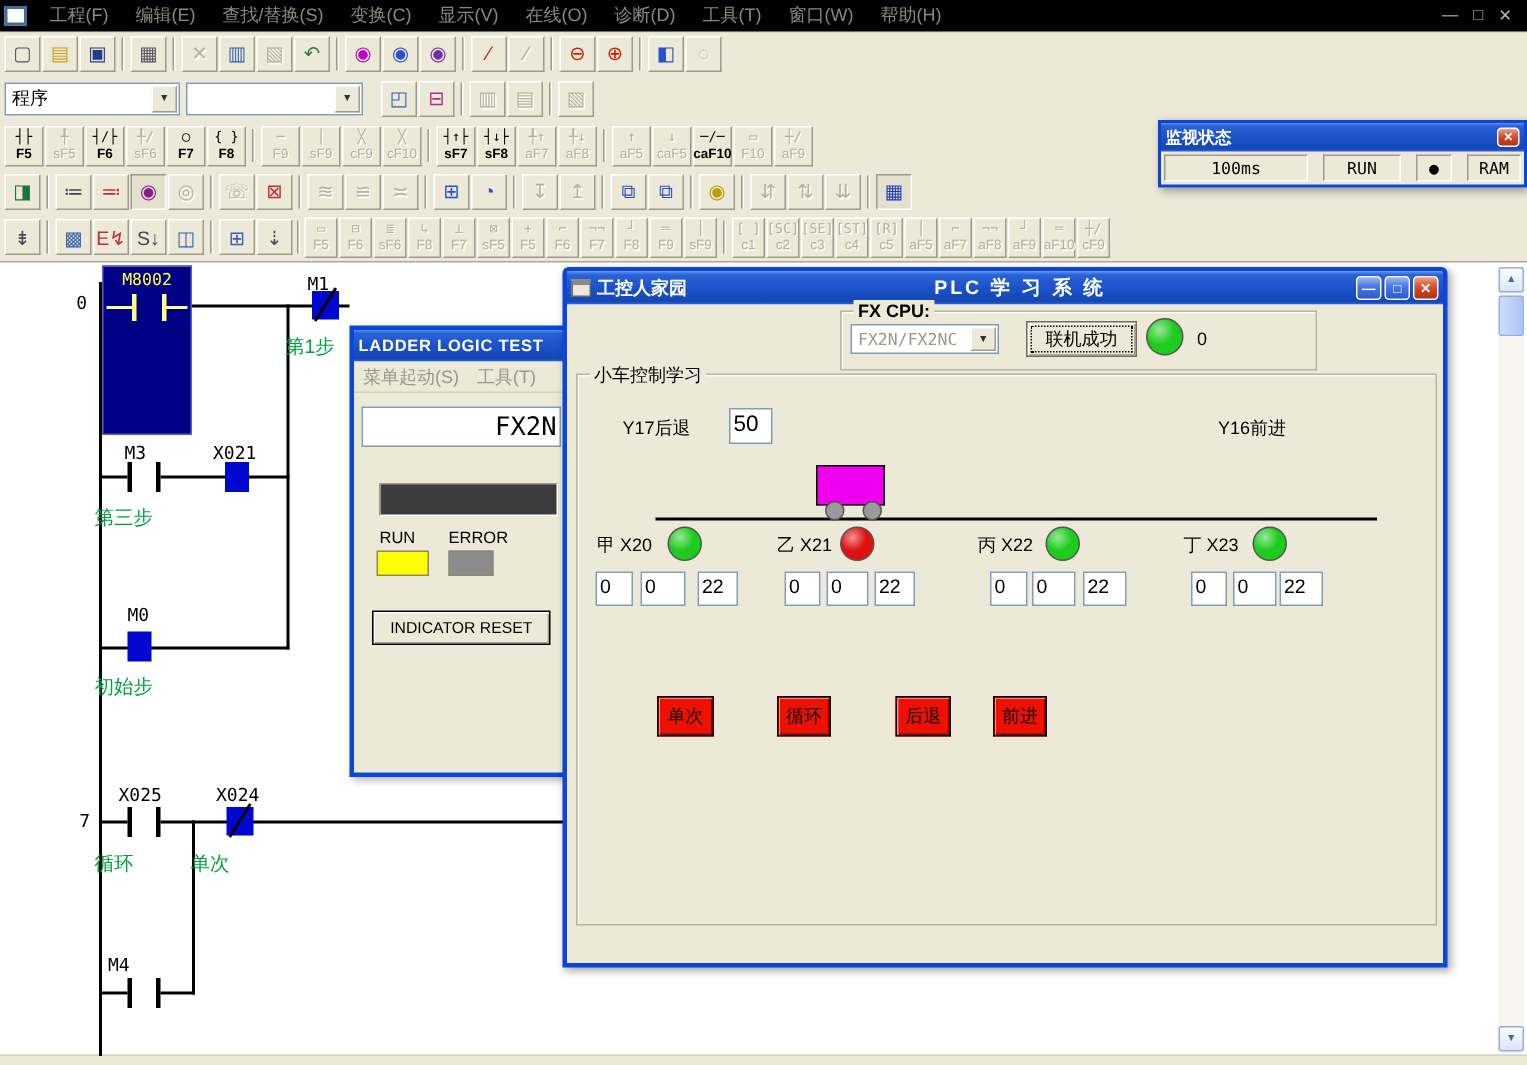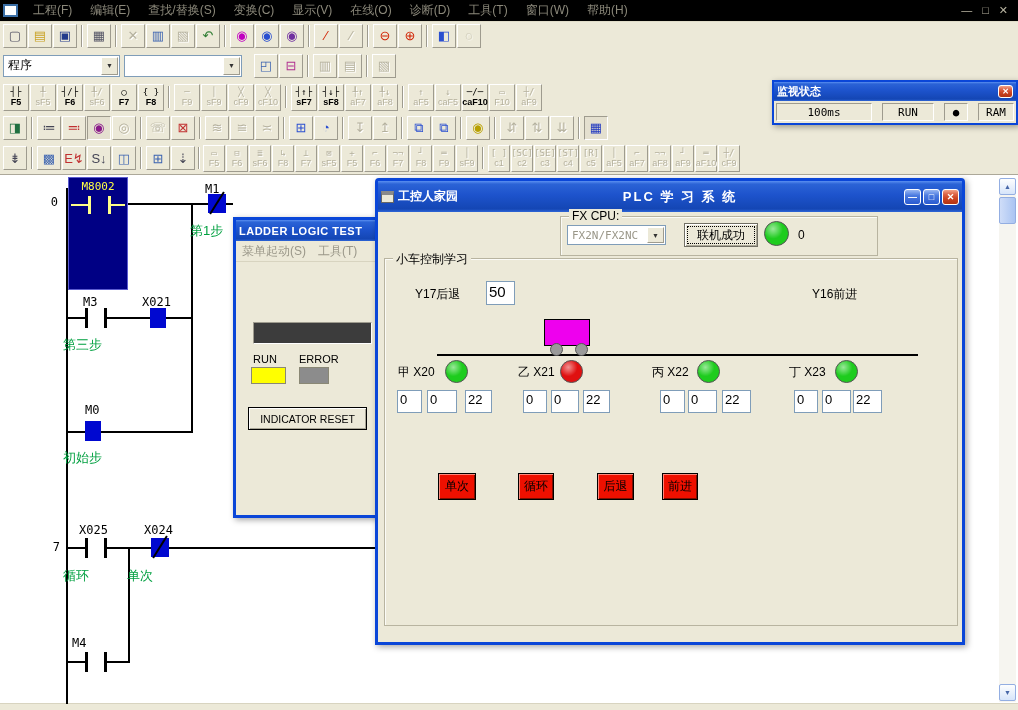--- a/index.html
+++ b/index.html
@@ -69,21 +69,21 @@
   #testwin{left:233px;top:217px;width:146px;height:301px;z-index:10}
   #testwin .titlebar{font-size:11px;letter-spacing:.5px}
   #testwin .menurow .mi{color:#9a9789;padding:2px 6px}
   #testwin .body{position:relative;height:100%}
   #tw-display{left:5px;top:9px;width:133px;height:27px;font-size:17px;text-align:right;font-family:"DejaVu Sans Mono",monospace;padding-top:3px}
   #tw-bar{position:absolute;left:17px;top:60px;width:119px;height:22px;background:#3c3c3c;border:1px solid;border-color:#9e9b8e #fff #fff #9e9b8e}
   .tw-lbl{position:absolute;font-size:11px;color:#000}
   .tw-ind{position:absolute;width:35px;height:17px;border:1px solid #8a8875}
   
   #plcdlg{left:375px;top:178px;width:590px;height:467px;z-index:20;border-radius:4px 4px 0 0}
-  #plcdlg .titlebar{height:31px}
+  #plcdlg .titlebar{height:22px}
   #dlg-icon{width:13px;height:12px;background:#ece9d8;border:1px solid #666;border-top:4px solid #8a8a8a;margin-right:4px}
   #plc-body{position:relative;width:100%;height:398px;background:#ece9d8;font-size:12px}
   .slabel{position:absolute;font-size:12px;white-space:nowrap}
   .track{position:absolute;height:2px;background:#000}
   #cart{position:absolute;width:46px;height:27px;background:#ee00ee;border:1px solid #000}
   .wheel{position:absolute;width:13px;height:13px;border-radius:50%;background:#9a9a9a;border:1px solid #555}
 </style>
 </head>
 <body>
 
@@ -546,20 +546,21 @@
 
   <div id="testwin" class="xpwin">
     <div class="titlebar">
         <span>LADDER LOGIC TEST</span>
       </div>
     <div class="menurow">
         <span class="mi">菜单起动(S)</span>
         <span class="mi">工具(T)</span>
       </div>
     <div class="body">
+      <div class="field" id="tw-display">FX2N</div>
       <div id="tw-bar"></div>
       <span class="tw-lbl" style="left:17px;top:91px">RUN</span>
       <span class="tw-lbl" style="left:63px;top:91px">ERROR</span>
       <div class="tw-ind" style="left:15px;top:105px;background:#ffff00"></div>
       <div class="tw-ind" style="left:63px;top:105px;width:30px;background:#8c8c8c"></div>
       <div class="xpbtn" style="left:12px;top:145px;width:119px;height:23px;border:1px solid #000;font-size:10.5px">INDICATOR RESET</div>
     </div>
   </div>
 
   <div id="plcdlg" class="xpwin">
@@ -573,21 +574,21 @@
       <span class="tb-btn">
           <span>□</span>
         </span>
       <span class="tb-btn tb-close">
           <span>✕</span>
         </span>
     </div>
     <div id="plc-body">
 
       <div class="gbox" style="left:182px;top:4px;width:318px;height:40px">
-        <span class="legend" style="font-weight:normal">FX CPU:</span>
+        <span class="legend" style="font-weight:bold">FX CPU:</span>
       </div>
       <div class="combo" style="position:absolute;left:189px;top:13px;width:99px;height:20px">
         <span class="val" style="color:#9a9789;font-size:11px;font-family:'DejaVu Sans Mono',monospace">FX2N/FX2NC</span>
         <span class="drop" style="height:16px">▼</span>
       </div>
       <div class="xpbtn" style="left:306px;top:11px;width:74px;height:24px;outline:1px dotted #000;outline-offset:-4px">联机成功</div>
       <div class="lamp" style="left: 386px; top: 9px; width: 25px; height: 25px; background: radial-gradient(circle at 35% 30%, rgba(255, 255, 255, 0.55), rgba(255, 255, 255, 0) 45%), rgb(30, 204, 30);"></div>
       <span class="slabel" style="left:420px;top:16px">0</span>
 
       <div class="gbox" style="left:6px;top:46px;width:574px;height:368px">

